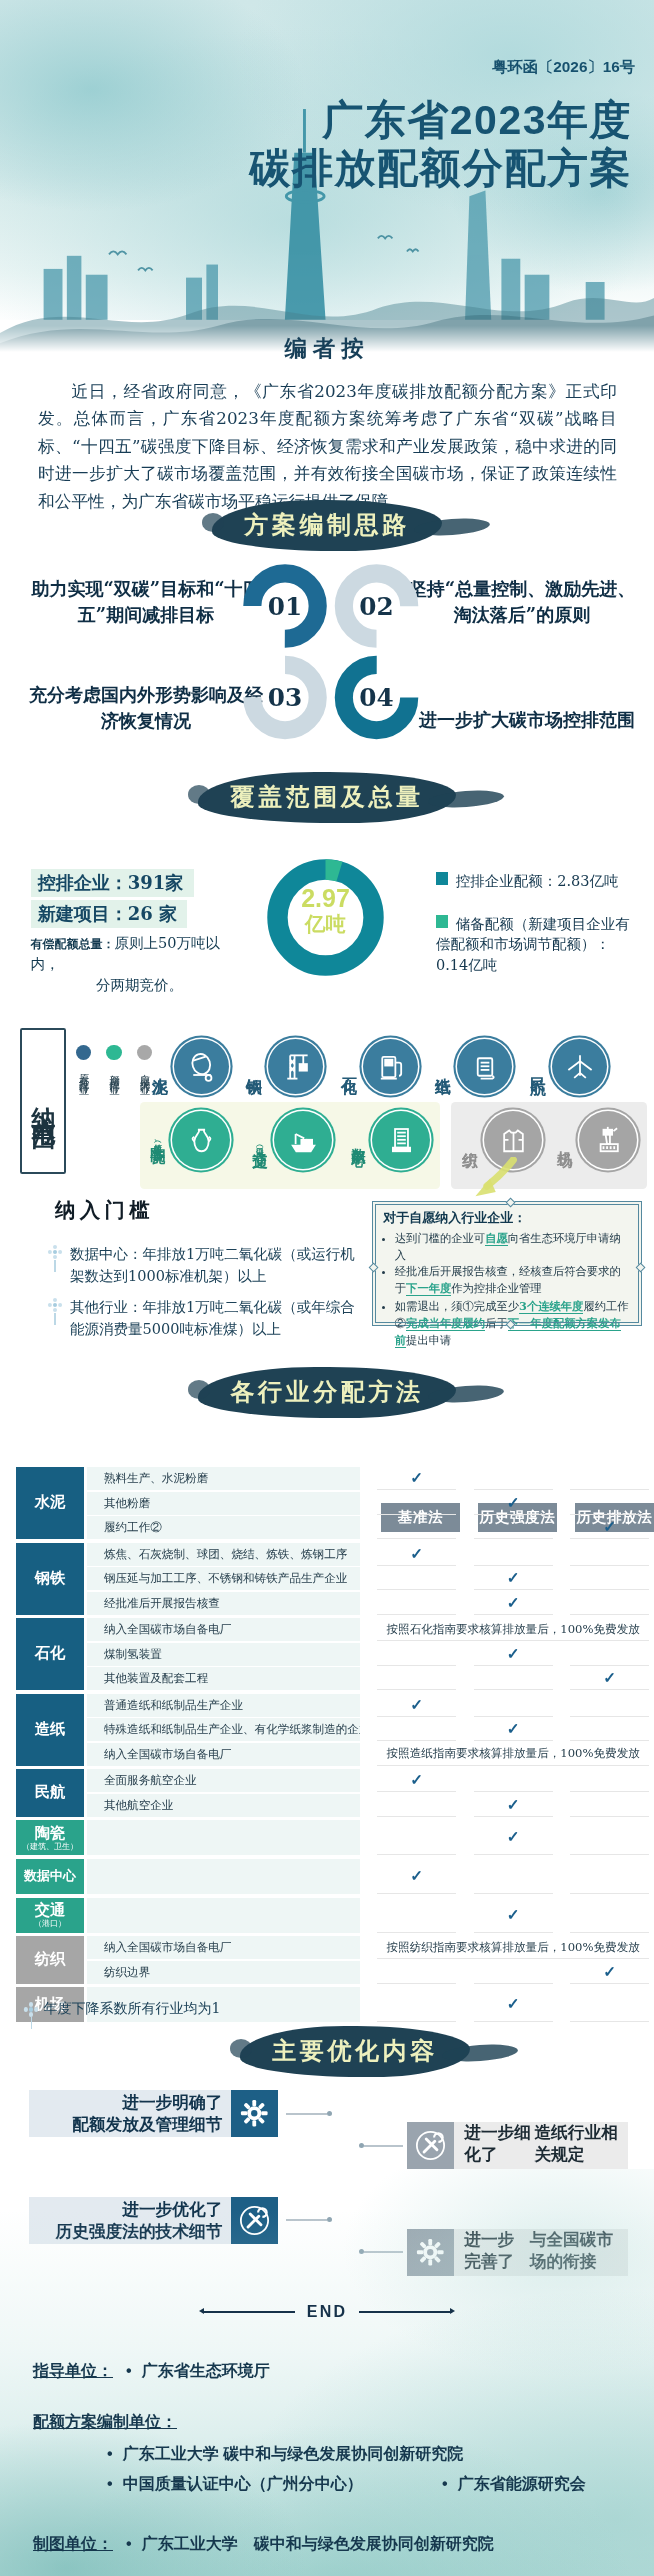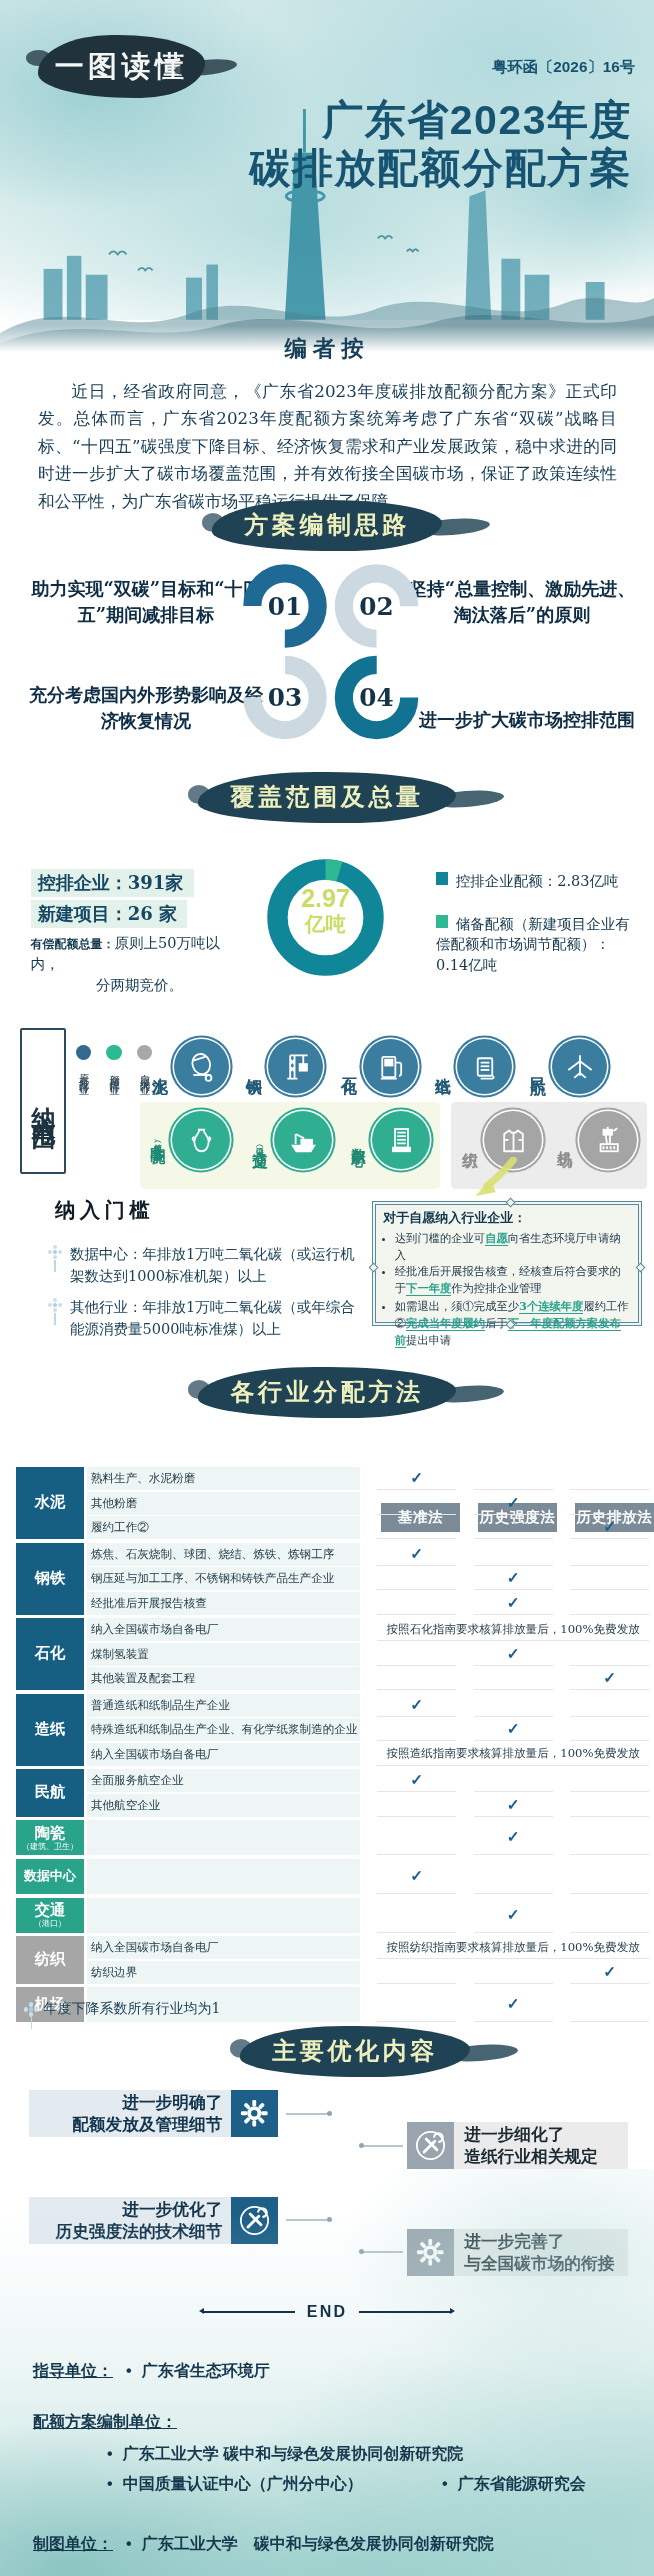--- a/index.html
+++ b/index.html
@@ -117,34 +117,34 @@
     display:flex;align-items:center;justify-content:center;letter-spacing:0.7px;font-family:"DejaVu Serif",serif;}
   .mt-body{position:absolute;left:16px;top:1467px;width:637px;}
   .tg{display:flex;margin-bottom:3.6px;}
   .tg-head{width:68px;margin-right:2.9px;color:#fff;display:flex;flex-direction:column;align-items:center;
     justify-content:center;font-weight:bold;font-size:15.3px;text-align:center;line-height:1.15;font-family:"DejaVu Serif",serif;}
   .tg-head .sub{font-size:8px;font-weight:normal;}
   .tg-head.blue{background:#175f82;} .tg-head.green{background:#2aa38b;} .tg-head.gray{background:#a6a6a6;}
   .tg-rows{flex:1;display:flex;flex-direction:column;gap:1.5px;}
   .tr{display:grid;grid-template-columns:273px 79px 79px 79px;column-gap:17.4px;height:23px;}
   .tr.tall{height:35px;}
-  .tl{background:#eef6f5;color:#28404e;font-size:11.6px;display:flex;align-items:center;padding-left:4px;
+  .tl{background:#eef6f5;color:#28404e;font-size:11.6px;display:flex;align-items:center;padding-left:17px;
     font-family:"DejaVu Serif",serif;white-space:nowrap;overflow:hidden;}
   .tc{border-bottom:1.5px solid #e6e6e6;display:flex;align-items:center;justify-content:center;
     color:#1b5f8c;font-size:15.3px;font-weight:bold;}
   .tspan{grid-column:2/5;border-bottom:1.5px solid #e6e6e6;display:flex;align-items:center;justify-content:center;
     color:#28404e;font-size:11.6px;font-family:"DejaVu Serif",serif;white-space:nowrap;}
   .mt-footnote{position:absolute;left:29px;top:2000px;color:#1d4258;font-size:14px;font-family:"DejaVu Serif",serif;}
   .mt-footnote .flower{margin-right:10.2px;vertical-align:1.5px;}
 
   
   .opt-bar-l{position:absolute;left:29px;width:202px;height:47px;background:#e3eaf0;display:flex;
     flex-direction:column;align-items:flex-end;justify-content:center;padding-right:8.7px;box-sizing:border-box;
     color:#12344d;font-size:16.7px;font-weight:bold;line-height:1.3;font-family:"DejaVu Serif",serif;}
-  .opt-bar-r{position:absolute;width:174px;height:47px;background:#ebebeb;display:flex;flex-direction:column;
+  .opt-bar-r{position:absolute;width:174px;height:47px;background:#ebebeb;display:flex;flex-direction:row;
     align-items:flex-start;justify-content:center;padding-left:10.2px;box-sizing:border-box;
     color:#1c2a33;font-size:16.7px;font-weight:bold;line-height:1.3;font-family:"DejaVu Serif",serif;}
   .opt-icon{position:absolute;width:47px;height:47px;display:flex;align-items:center;justify-content:center;}
   .opt-icon.blue{background:#1d5f86;} .opt-icon.gray{background:#9aa4ae;}
   .opt-icon.blue::after{content:"";position:absolute;right:-8px;top:15.3px;border:8px solid transparent;border-left-color:#1d5f86;}
   .opt-icon.gray::after{content:"";position:absolute;left:-8px;top:15.3px;border:8px solid transparent;border-right-color:#9aa4ae;}
   .conn{position:absolute;height:1.5px;background:#b9c4cc;}
   .conn-dot{position:absolute;width:5.1px;height:5.1px;border-radius:50%;background:#8fa5b2;}
 
   
@@ -187,23 +187,20 @@
       <path d="M405 90 L433 90 L440 200 L448 320 L392 320 L399 200 Z"></path>
       <ellipse cx="420" cy="150" rx="26" ry="8" fill="none" stroke="#2f8ba0" stroke-width="4"></ellipse>
     </g>
     <g stroke="#2f7f93" stroke-width="2.5" fill="none" opacity="0.8">
       <path d="M150 230 q6 -8 12 0 q6 -8 12 0"></path>
       <path d="M190 252 q5 -7 10 0 q5 -7 10 0"></path>
       <path d="M520 208 q5 -7 10 0 q5 -7 10 0"></path>
       <path d="M560 226 q4 -6 8 0 q4 -6 8 0"></path>
     </g>
   </svg>
-  <div class="ink-tag">
-    <span>一图读懂</span>
-  </div>
   <div class="doc-no">粤环函〔2026〕16号</div>
   <div class="main-title">
     <div>广东省2023年度</div>
     <div>碳排放配额分配方案</div>
   </div>
   <svg class="mist" viewBox="0 0 900 96" preserveAspectRatio="none">
     <path d="M0 70 C90 18 170 78 260 44 C350 8 430 72 520 36 C610 6 690 64 780 28 C830 10 870 40 900 22 L900 96 L0 96 Z" fill="#46808e" opacity="0.45"></path>
     <path d="M0 84 C110 40 200 88 300 60 C400 30 500 84 600 54 C700 26 790 76 900 46 L900 96 L0 96 Z" fill="#2e5f6e" opacity="0.35"></path>
     <rect x="0" y="60" width="900" height="36" fill="url(#fade)"></rect>
     <defs>

